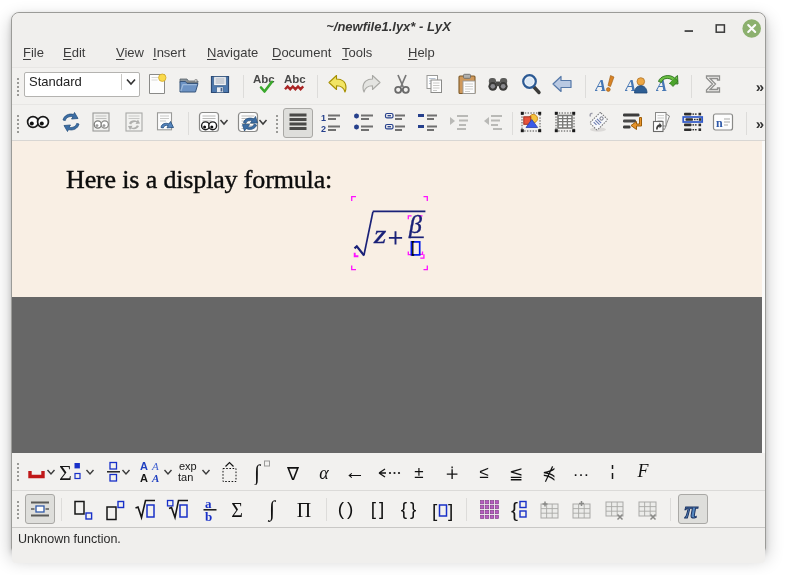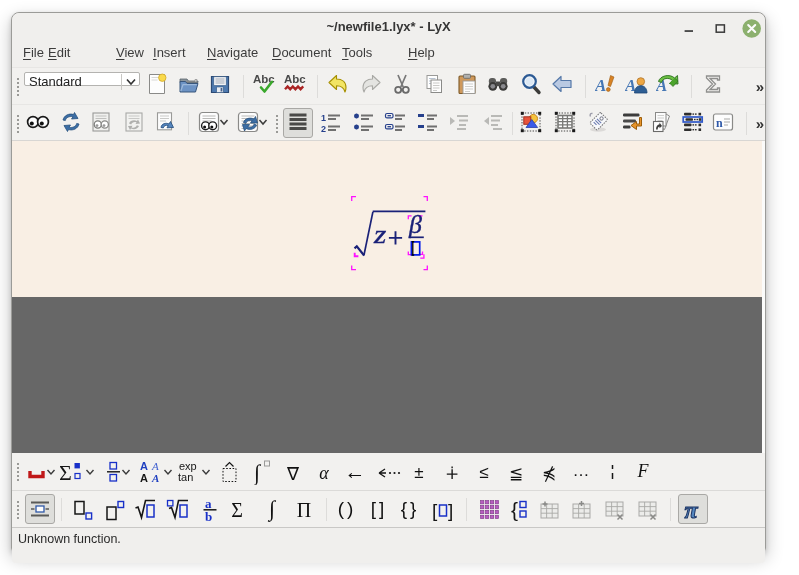--- a/index.html
+++ b/index.html
@@ -3,21 +3,21 @@
 <meta charset="utf-8">
 <style>
   html,body{margin:0;padding:0;width:799px;height:575px;background:#ffffff;overflow:hidden;}
   *{box-sizing:border-box;}
   body{font-family:"Liberation Sans", sans-serif;}
   .win{position:absolute;left:11px;top:12px;width:755px;height:540px;background:#f2f1ef;
        border-radius:8px 8px 4px 4px;border:1px solid #9b9b98;
        box-shadow:0 7px 18px rgba(0,0,0,0.24), 0 2px 5px rgba(0,0,0,0.16);}
   .row{position:absolute;left:0;right:0;}
   .titlebar{top:0;height:28px;border-radius:8px 8px 0 0;background:#f0efed;}
-  .title{position:absolute;left:0;right:0;top:6px;text-align:center;font-size:13px;font-weight:bold;color:#363636;}
+  .title{position:absolute;left:0;right:0;top:6px;text-align:center;font-size:13px;font-weight:bold;color:#363636;font-style:italic;}
   .wbtn{position:absolute;top:0;}
   .menubar{top:28px;height:26px;background:#f0efed;text-decoration:underline;}
   .mi{position:absolute;top:4px;font-size:13px;color:#3c3c3c;}
   .mi u{text-decoration:underline;text-underline-offset:2px;}
   .tb1{top:54px;height:37px;background:#f2f1ef;border-top:1px solid #e7e6e4;}
   .tb2{top:91px;height:37px;background:#f2f1ef;border-top:1px solid #e7e6e4;border-bottom:1px solid #d8d6d3;}
   .m1{top:440px;height:37px;background:#f2f1ef;}
   .m2{top:477px;height:37px;background:#f2f1ef;border-top:1px solid #dbdad8;}
   .status{top:514px;height:36px;background:#f0efed;border-top:1px solid #c9c8c6;border-radius:0 0 4px 4px;
           font-size:12.5px;color:#2a2a2a;padding:4px 0 0 6px;}
@@ -47,32 +47,32 @@
       <rect x="8.2" y="11.9" width="8.2" height="7.3" fill="none" stroke="#3a3a3a" stroke-width="1.5"></rect>
     </svg>
     <svg class="wbtn" style="left:728px;top:0;width:26px;height:28px" viewBox="0 0 26 28">
       <circle cx="11.7" cy="15.5" r="9.3" fill="#8cb06e"></circle>
       <path d="M8.2 12 L15.2 19 M15.2 12 L8.2 19" stroke="#fbfbfb" stroke-width="2.1" stroke-linecap="round"></path>
     </svg>
   </div>
 
   <div class="row menubar">
     <span class="mi" style="left:11px"><u>F</u>ile</span>
-    <span class="mi" style="left:36px"><u>E</u>dit</span>
+    <span class="mi" style="left:51px"><u>E</u>dit</span>
     <span class="mi" style="left:104px"><u>V</u>iew</span>
     <span class="mi" style="left:141px"><u>I</u>nsert</span>
     <span class="mi" style="left:195px"><u>N</u>avigate</span>
     <span class="mi" style="left:260px"><u>D</u>ocument</span>
     <span class="mi" style="left:330px"><u>T</u>ools</span>
     <span class="mi" style="left:396px"><u>H</u>elp</span>
   </div>
 
   <div class="row tb1" id="tb1">
     <div class="handle" style="left:5px"></div>
-    <div style="position:absolute;left:11.5px;top:4px;width:116px;height:14px;background:#fff;border:1px solid #b4b3b0;border-radius:2px;">
+    <div style="position:absolute;left:11.5px;top:4px;width:116px;height:25px;background:#fff;border:1px solid #b4b3b0;border-radius:2px;">
       <span style="position:absolute;left:4.5px;top:1px;font-size:13px;color:#222;">Standard</span>
       <span style="position:absolute;left:96px;top:1px;width:1px;height:16px;background:#c8c7c4;"></span>
       <svg style="position:absolute;left:99px;top:5px" width="14" height="9" viewBox="0 0 14 9">
           <path d="M3 1.5 L7 6 L11 1.5" fill="none" stroke="#333" stroke-width="1.6"></path>
         </svg>
     </div>
 
     <svg class="ic" style="left:133px;top:4px" viewBox="0 0 24 24">
       <path d="M4.5 2.5 h15 v19 h-15 z" fill="#fdfdfd" stroke="#8a8a88" stroke-width="1"></path>
       <path d="M6.5 5.5 h8 M6.5 8 h6" stroke="#d8d8d6" stroke-width="1"></path>
@@ -359,20 +359,21 @@
       <text x="5" y="16.5" font-size="12" font-weight="bold" fill="#2e58a8" font-family="Liberation Serif">n</text>
       <path d="M13 9 h6 M13 12 h6 M13 15 h4" stroke="#a9a9a7" stroke-width="1.1"></path>
     </svg>
     <div class="vsep" style="left:734px"></div>
     <span class="ov" style="left:748px;top:10px">»</span>
   </div>
 
   <div class="row doc">
     <div class="page"></div>
     <div class="pagestrip"></div>
+    <div class="doctext">Here is a display formula:</div>
     <svg id="formula" style="position:absolute;left:330px;top:53px" width="110" height="82" viewBox="341 193 110 82">
       <g stroke="#ff10ff" stroke-width="1.3" fill="none">
         <path d="M355 195.7 H350.7 V200"></path>
         <path d="M422.5 195.7 H426.3 V200"></path>
         <path d="M350.7 264.5 V268.6 H355"></path>
         <path d="M426.3 264.5 V268.6 H422.5"></path>
         <path d="M353.7 251.7 V255.3 H357.4" stroke-width="1.9"></path>
         <path d="M422.9 253.3 V257.2 H419.3"></path>
         <path d="M410.6 214.9 H407.3 V218.2"></path>
         <path d="M421.5 214.9 H418.8 V217.7"></path>

